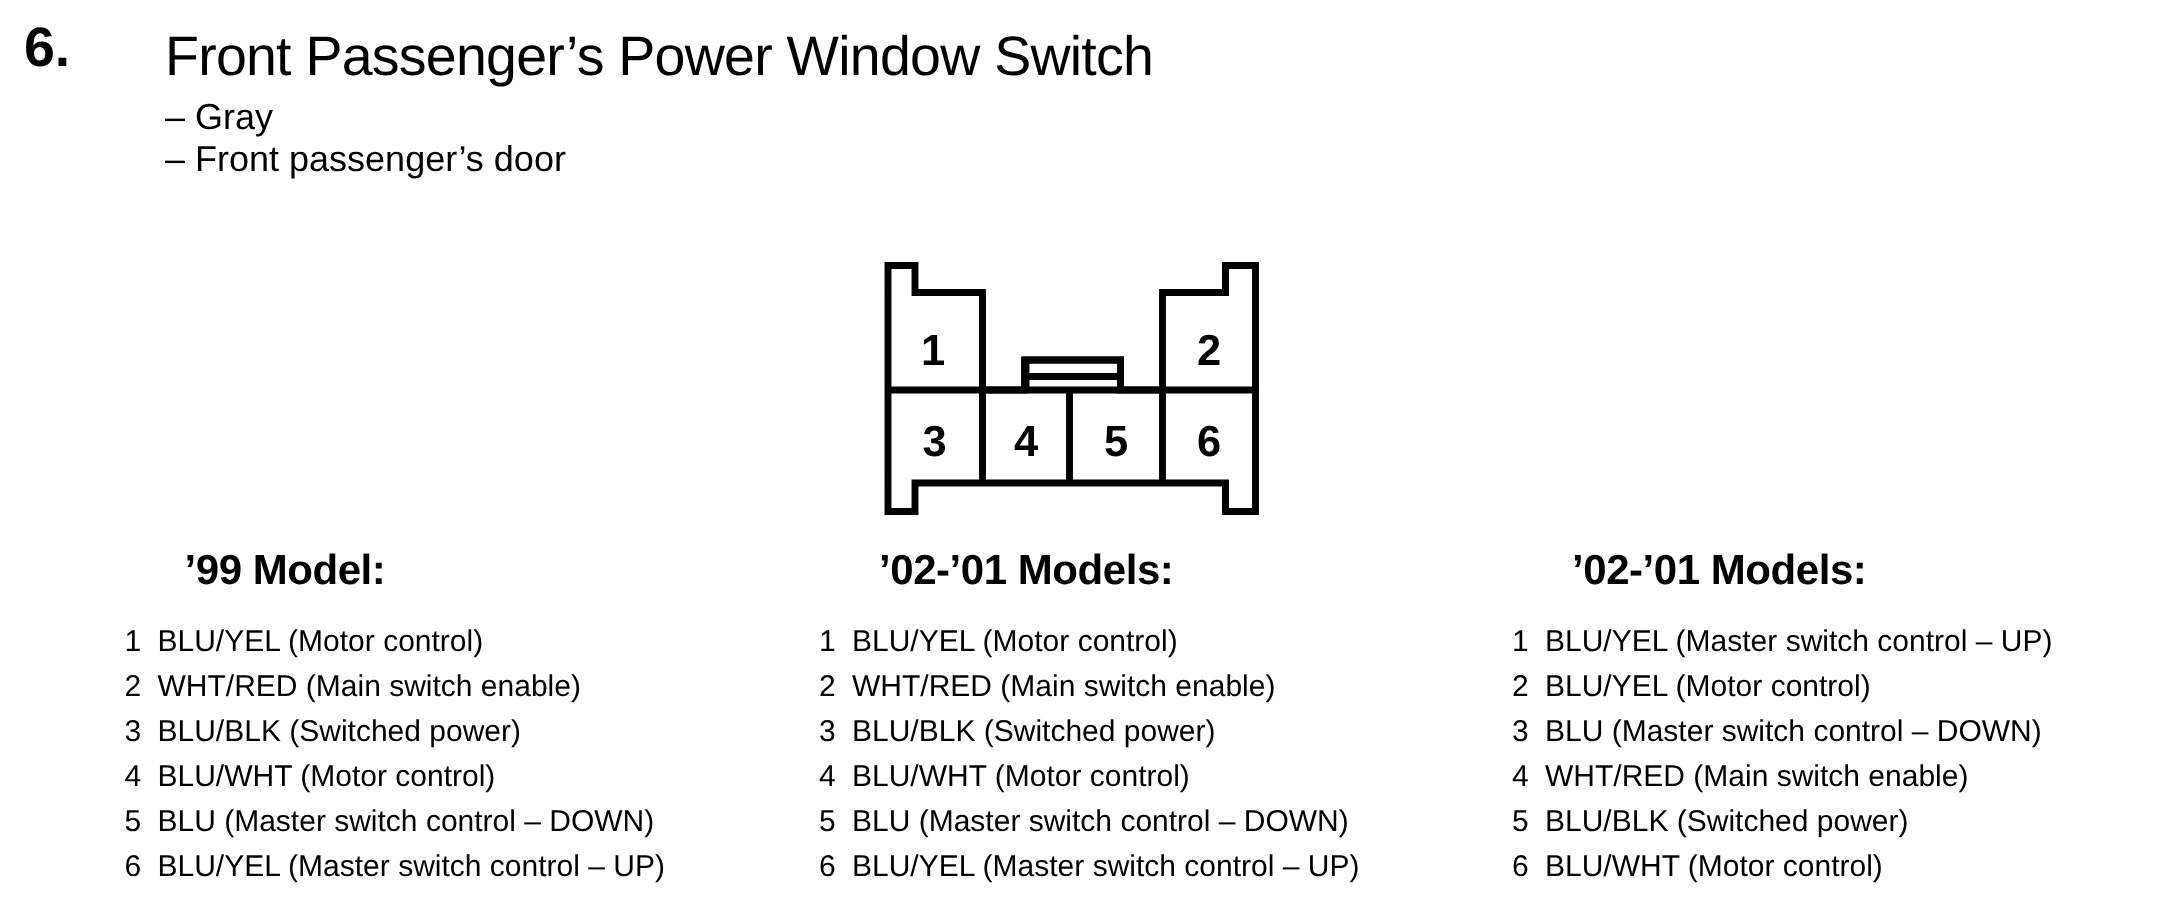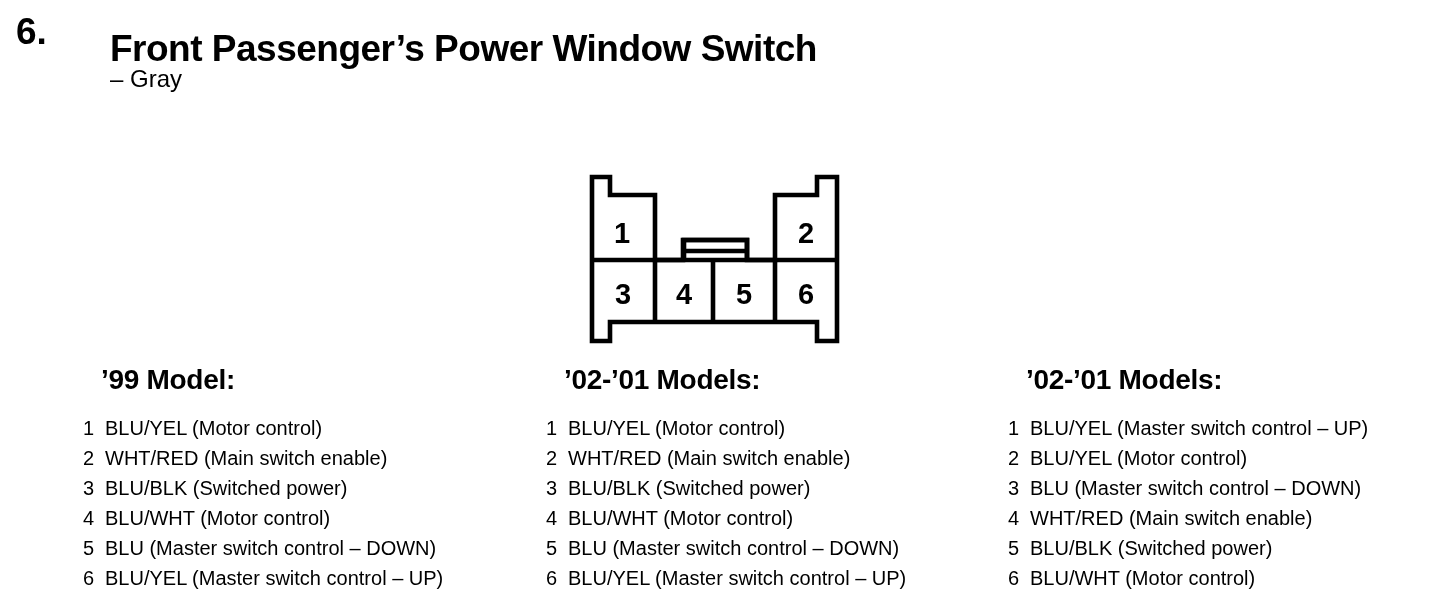--- a/index.html
+++ b/index.html
@@ -4,56 +4,57 @@
 <style>
   html,body{margin:0;padding:0;background:#fff;}
   .page{
     position:relative;width:1456px;height:608px;background:#fff;color:#000;
     font-family:"Liberation Sans","DejaVu Sans",sans-serif;overflow:hidden;
   }
   .item-number{
     position:absolute;left:16px;top:10px;font-size:37px;font-weight:bold;line-height:44px;
   }
   .doc-title{
-    position:absolute;left:110px;top:27px;font-size:37px;font-weight:bold;line-height:44px;
+    position:absolute;left:110px;top:16px;font-size:37px;font-weight:normal;line-height:44px;
     letter-spacing:-0.5px;white-space:nowrap;
   }
   .bullets{
     position:absolute;left:110px;top:65px;font-size:24px;line-height:28px;white-space:nowrap;
   }
   .connector{
     position:absolute;left:585px;top:170px;width:260px;height:180px;
   }
   .connector text{
     font-family:"Liberation Sans","DejaVu Sans",sans-serif;
     font-size:29px;font-weight:bold;fill:#000;text-anchor:middle;
   }
   .col{position:absolute;white-space:nowrap;}
   .col-1{left:83px;}
   .col-2{left:546px;}
   .col-3{left:1008px;}
   .col-heading{
-    position:absolute;top:363px;margin-left:18px;font-size:28px;font-weight:bold;
+    position:absolute;top:363px;margin-left:40px;font-size:28px;font-weight:bold;
     line-height:34px;letter-spacing:-0.3px;
   }
   .pin-list{position:absolute;top:413px;font-size:20px;line-height:30px;}
   .pin-row{display:flex;}
   .pin-num{width:22px;flex:0 0 22px;}
   .pin-desc{white-space:nowrap;}
 </style>
 </head>
 <body>
 
 <div class="page">
 
   <div class="item-number">6.</div>
   <div class="doc-title">Front Passenger’s Power Window Switch</div>
 
   <div class="bullets">
     <div>– Gray</div>
+    <div>– Front passenger’s door</div>
   </div>
 
   <svg class="connector" viewBox="585 170 260 180" xmlns="http://www.w3.org/2000/svg">
     <g fill="none" stroke="#000" stroke-width="4.6" stroke-linejoin="miter" stroke-linecap="butt">
       <path d="M 592 177 H 610 V 195 H 655 V 260 H 683 V 240 H 747 V 260 H 775 V 195 H 817 V 177 H 837 V 341 H 817 V 322 H 610 V 341 H 592 Z"></path>
       <line x1="590" y1="260" x2="839" y2="260"></line>
       <path d="M 684 260 V 240 H 747 V 260"></path>
       <line x1="684" y1="251" x2="747" y2="251"></line>
       <line x1="655" y1="260" x2="655" y2="322"></line>
       <line x1="713" y1="260" x2="713" y2="322"></line>

